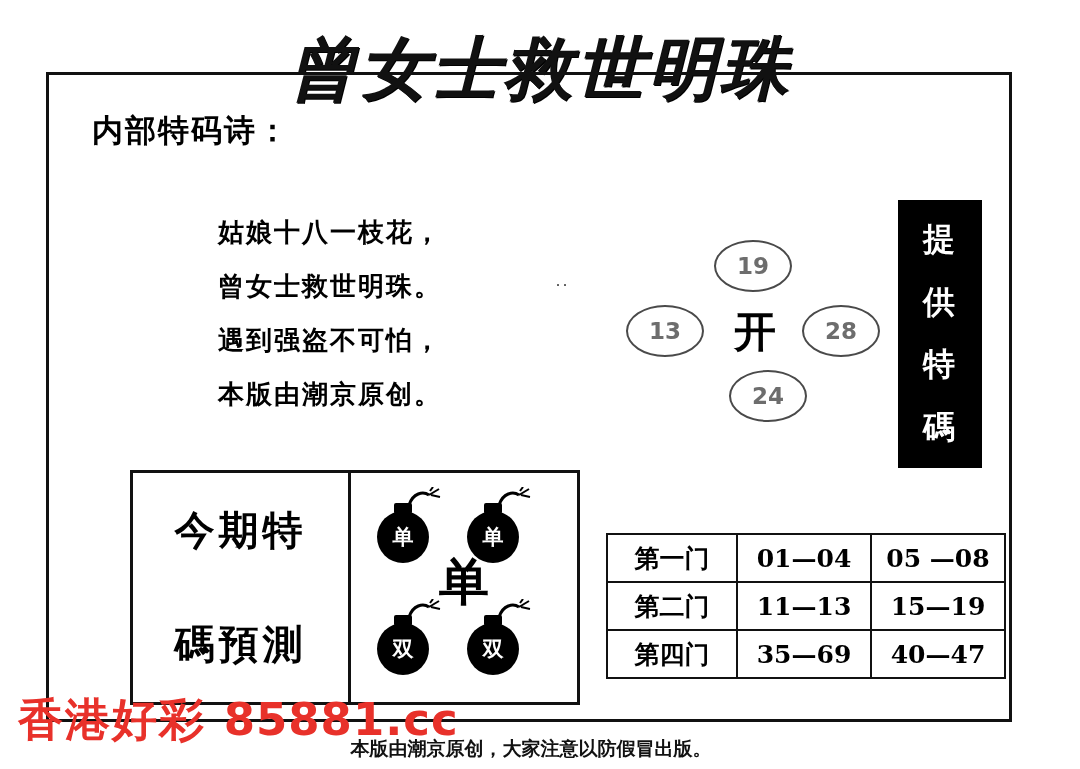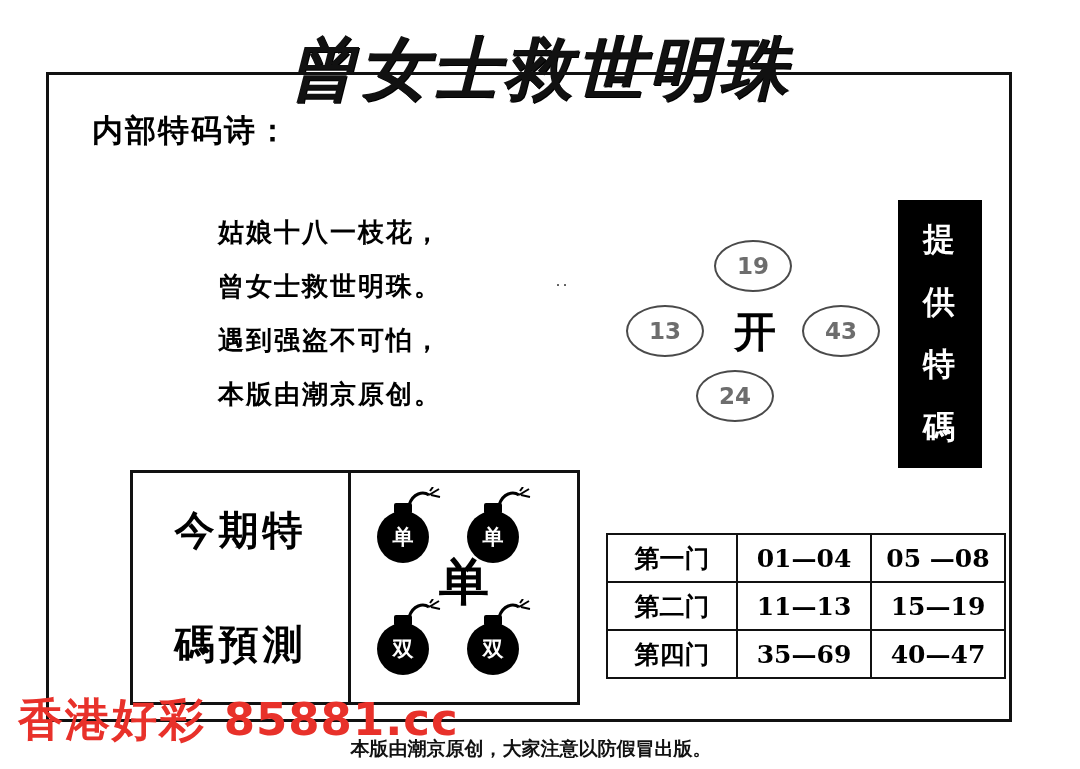--- a/index.html
+++ b/index.html
@@ -99,21 +99,21 @@
     justify-content: center;
     font-family: "DejaVu Sans", sans-serif;
     font-size: 23px;
     font-weight: bold;
     color: #6d6d6d;
     box-sizing: border-box;
   }
   .ball-top   { left: 102px; top: 8px; }
   .ball-left  { left: 14px;  top: 73px; }
   .ball-right { left: 190px; top: 73px; }
-  .ball-bottom{ left: 84px; top: 138px; }
+  .ball-bottom{ left: 117px; top: 138px; }
   .ball-center {
     position: absolute;
     left: 118px;
     top: 72px;
     width: 50px;
     height: 56px;
     display: flex;
     align-items: center;
     justify-content: center;
     font-family: "DejaVu Serif", serif;
@@ -284,21 +284,21 @@
     <div class="poem-line">姑娘十八一枝花，</div>
     <div class="poem-line">曾女士救世明珠。</div>
     <div class="poem-line">遇到强盗不可怕，</div>
     <div class="poem-line">本版由潮京原创。</div>
   </div>
   <div class="poem-dots">..</div>
 
   <div class="balls">
     <div class="ball ball-top">19</div>
     <div class="ball ball-left">13</div>
-    <div class="ball ball-right">43</div>
+    <div class="ball ball-right">28</div>
     <div class="ball ball-bottom">24</div>
     <div class="ball-center">开</div>
   </div>
 
   <div class="banner">
     <span>提</span>
     <span>供</span>
     <span>特</span>
     <span>碼</span>
   </div>

